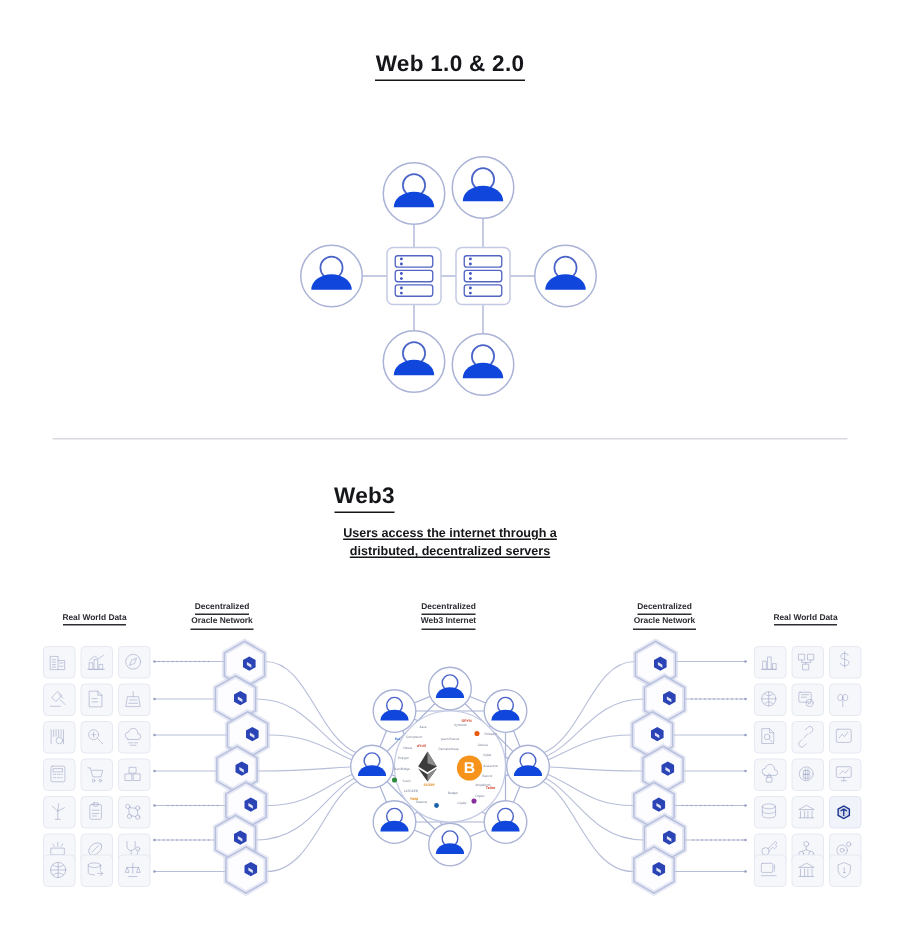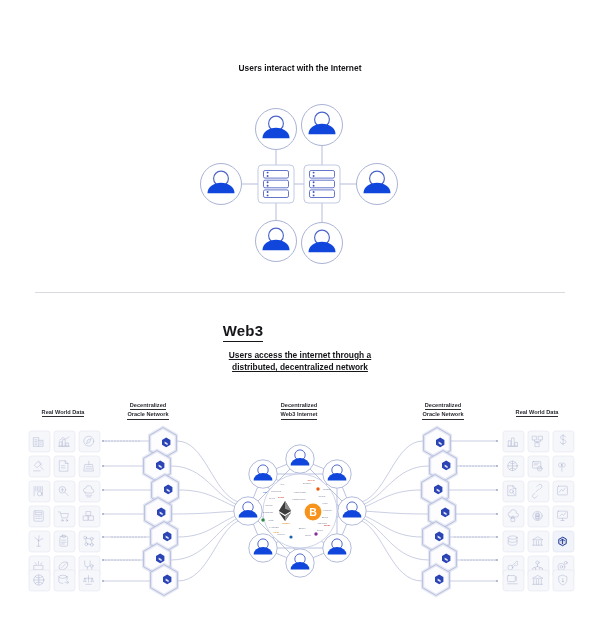--- a/index.html
+++ b/index.html
@@ -32,23 +32,25 @@
   .colhead span{border-bottom:.8px solid #2b2d33;display:inline-block;}
   svg{display:block;}
   .tile{fill:#f6f7fb;stroke:#e4e6f0;stroke-width:.6;}
   .gl{stroke:#9aa2c4;stroke-width:.7;fill:none;stroke-linecap:round;stroke-linejoin:round;}
 </style>
 </head>
 <body>
 
 <div class="section" id="web12">
 
+  <div class="title" style="position:absolute;top:34px;left:0;width:600px;">
+    <span>Web 1.0 &amp; 2.0</span>
+  </div>
 
   <div class="subtitle" style="position:absolute;top:62px;left:0;width:600px;">
-    <div>Users interact with the Internet</div>
   </div>
 
   <svg style="position:absolute;left:0;top:0;" width="600" height="292">
     <defs>
       <g id="avatar">
         <circle cx="0" cy="0" r="20.5" fill="#fff" stroke="#aab3d6" stroke-width="1"></circle>
         <circle cx="0" cy="-5.5" r="7.4" fill="#fff" stroke="#4a63c8" stroke-width="1.15"></circle>
         <path d="M-13.5 9.2 A13.5 10.4 0 0 1 13.5 9.2 Z" fill="#1046db"></path>
       </g>
       <g id="server">
@@ -106,21 +108,21 @@
 <div class="divider"></div>
 
 <div class="section" id="web3">
 
   <div class="title" style="position:absolute;top:29px;left:0;width:486px;">
     <span>Web3</span>
   </div>
 
   <div class="subtitle" style="position:absolute;top:56px;left:0;width:600px;text-decoration:underline;">
     <div>Users access the internet through a</div>
-    <div>distributed, decentralized network</div>
+    <div>distributed, decentralized servers</div>
   </div>
 </div>
 
 <div class="colhead" style="left:13px;top:408px;width:100px;">
   <span>Real World Data</span>
 </div>
 <div class="colhead" style="left:98px;top:401px;width:100px;">
   <div><span>Decentralized</span></div>
   <div><span>Oracle Network</span></div>
 </div>

